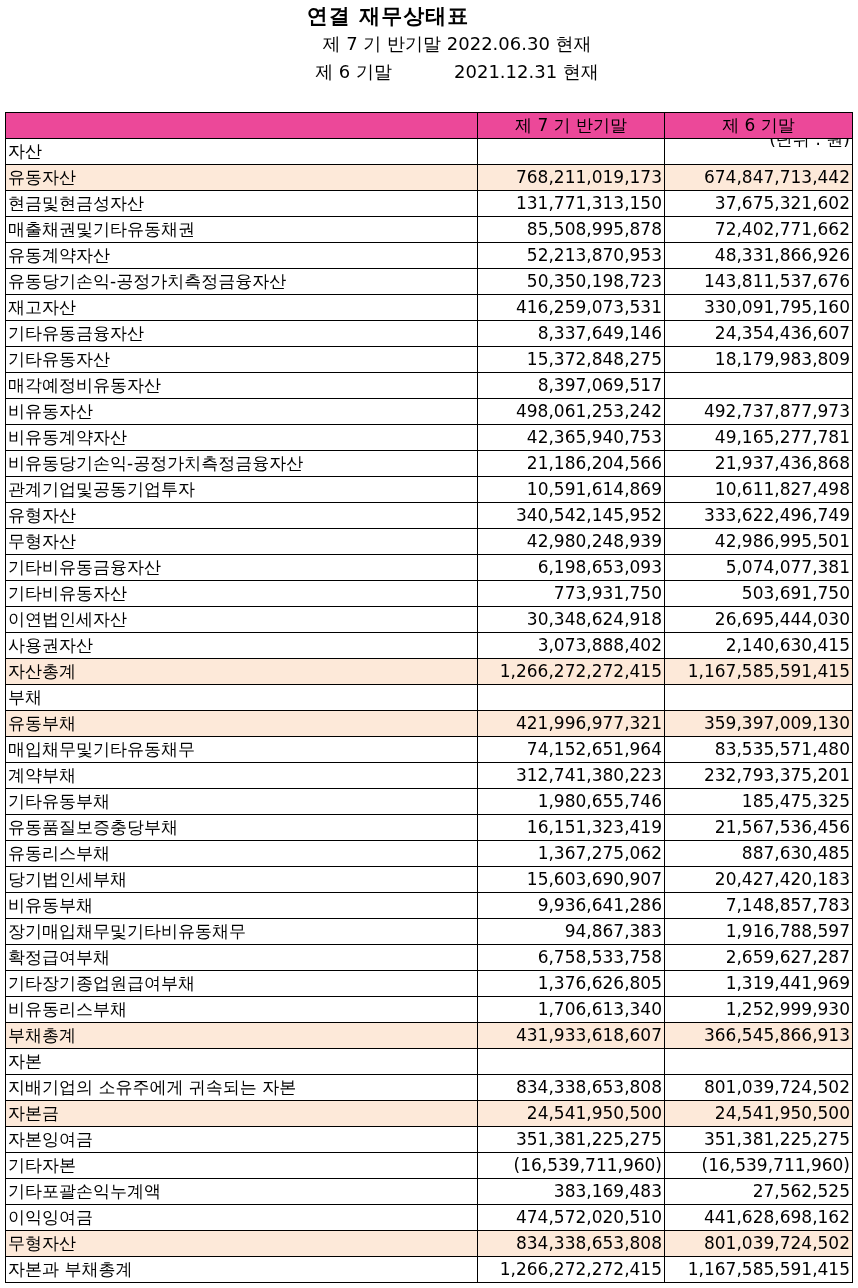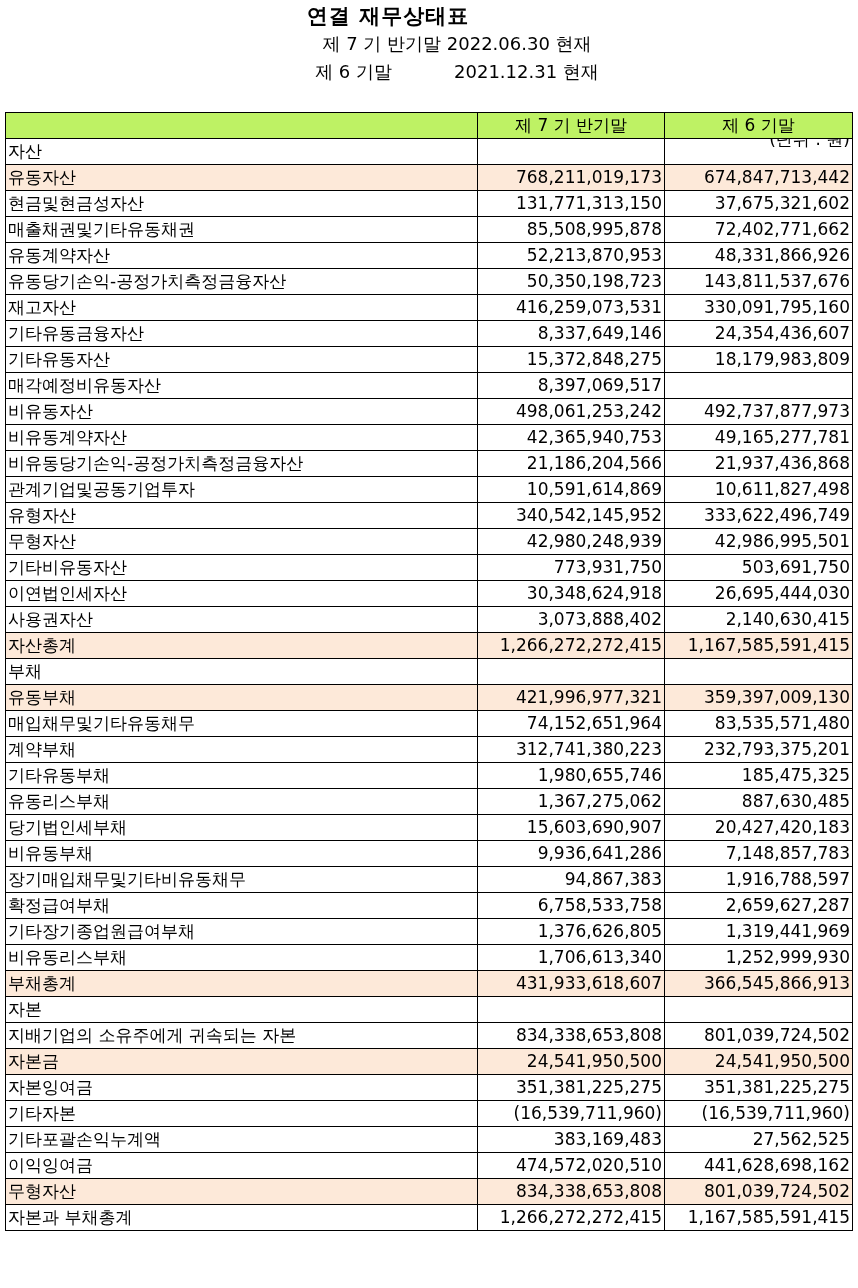--- a/index.html
+++ b/index.html
@@ -5,21 +5,21 @@
   html, body { margin: 0; padding: 0; background: #ffffff; }
   body { width: 858px; height: 1288px; position: relative; font-family: "DejaVu Sans", "Liberation Sans", sans-serif; color: #000; overflow: hidden; }
   .title { position: absolute; top: 2px; left: 0; width: 776px; text-align: center; font-size: 21px; font-weight: bold; letter-spacing: 1px; }
   .sub { position: absolute; left: 0; width: 858px; text-align: center; font-size: 18px; padding-left: 28px; }
   .sub1 { top: 32px; }
   .sub2 { top: 60px; }
   .sub2 .gap { display: inline-block; width: 62px; }
   .unit { position: absolute; top: 88px; right: 8px; font-size: 17px; margin-top: 40px; }
   table.bs { position: absolute; top: 112px; left: 5px; width: 847px; border-collapse: collapse; table-layout: fixed; font-size: 17px; }
   table.bs td, table.bs th { border: 1px solid #000; height: 25px; padding: 0 2px; line-height: 25px; white-space: nowrap; overflow: hidden; }
-  table.bs th { background: #bef264; font-weight: normal; text-align: center; }
+  table.bs th { background: #ec4899; font-weight: normal; text-align: center; }
   table.bs tr.hl td { background: #fde9d9; }
   td.num { text-align: right; padding-right: 1px; }
   td.l0 { padding-left: 2px; }
   td.l1 { padding-left: 30px; }
   td.l2 { padding-left: 58px; }
 </style>
 </head>
 <body>
 
 <div class="title">연결 재무상태표</div>
@@ -115,20 +115,25 @@
         <td class="l2">유형자산</td>
         <td class="num">340,542,145,952</td>
         <td class="num">333,622,496,749</td>
       </tr>
       <tr>
         <td class="l2">무형자산</td>
         <td class="num">42,980,248,939</td>
         <td class="num">42,986,995,501</td>
       </tr>
       <tr>
+        <td class="l2">기타비유동금융자산</td>
+        <td class="num">6,198,653,093</td>
+        <td class="num">5,074,077,381</td>
+      </tr>
+      <tr>
         <td class="l2">기타비유동자산</td>
         <td class="num">773,931,750</td>
         <td class="num">503,691,750</td>
       </tr>
       <tr>
         <td class="l2">이연법인세자산</td>
         <td class="num">30,348,624,918</td>
         <td class="num">26,695,444,030</td>
       </tr>
       <tr>
@@ -158,20 +163,25 @@
       </tr>
       <tr>
         <td class="l2">계약부채</td>
         <td class="num">312,741,380,223</td>
         <td class="num">232,793,375,201</td>
       </tr>
       <tr>
         <td class="l2">기타유동부채</td>
         <td class="num">1,980,655,746</td>
         <td class="num">185,475,325</td>
+      </tr>
+      <tr>
+        <td class="l2">유동품질보증충당부채</td>
+        <td class="num">16,151,323,419</td>
+        <td class="num">21,567,536,456</td>
       </tr>
       <tr>
         <td class="l2">유동리스부채</td>
         <td class="num">1,367,275,062</td>
         <td class="num">887,630,485</td>
       </tr>
       <tr>
         <td class="l2">당기법인세부채</td>
         <td class="num">15,603,690,907</td>
         <td class="num">20,427,420,183</td>

